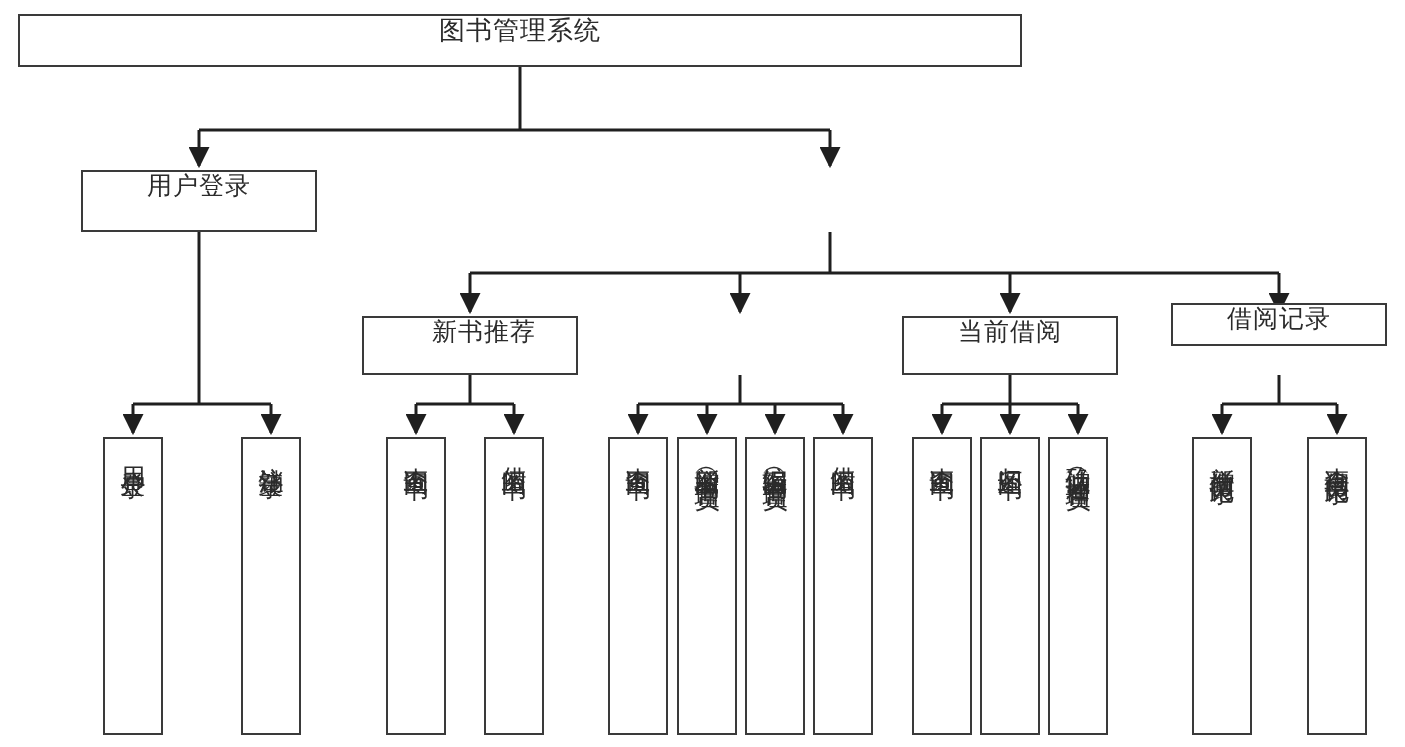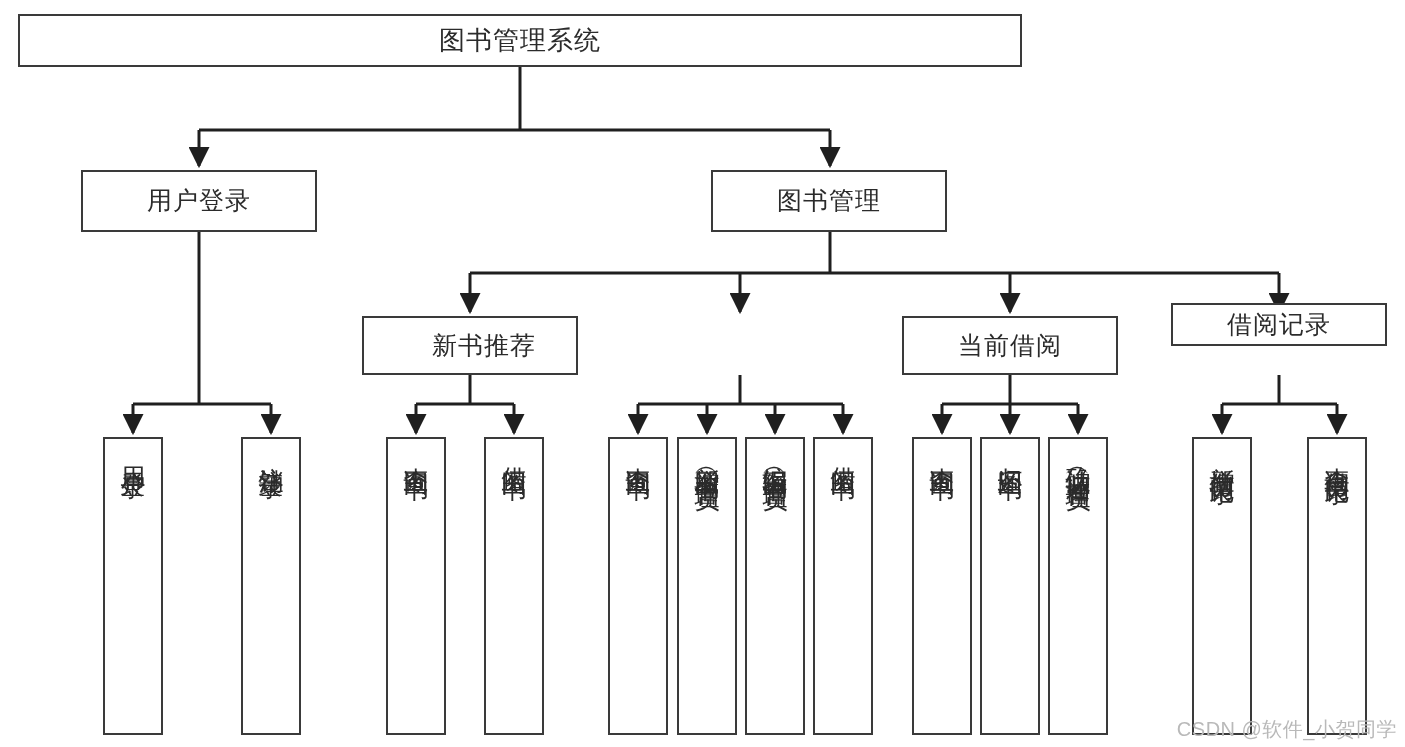--- a/index.html
+++ b/index.html
@@ -25,21 +25,21 @@
     width: 1405px;
     height: 747px;
     pointer-events: none;
   }
   .node {
     position: absolute;
     box-sizing: border-box;
     background: #ffffff;
     border: 2px solid #3a3a3a;
     display: flex;
-    align-items: center;
+    align-items: flex-start;
     justify-content: center;
     color: #2b2b2b;
     z-index: 2;
   }
   .node-h {
     
     font-size: 25px;
     letter-spacing: 1px;
     line-height: 1.1;
     white-space: nowrap;
@@ -132,23 +132,20 @@
   </svg>
 
   <div class="node node-h node-root" style="left:18px; top:14px; width:1004px; height:53px;">
     <span>图书管理系统</span>
   </div>
 
   <div class="node node-h" style="left:81px; top:170px; width:236px; height:62px;">
     <span>用户登录</span>
   </div>
 
-  <div class="node node-h" style="left:711px; top:170px; width:236px; height:62px;">
-    <span>图书管理</span>
-  </div>
 
   <div class="node node-h" style="left:362px; top:316px; width:216px; height:59px;padding-left:28px;">
     <span>新书推荐</span>
   </div>
 
 
   <div class="node node-h" style="left:902px; top:316px; width:216px; height:59px;font-family:Liberation Serif, serif;">
     <span>当前借阅</span>
   </div>
 
@@ -201,15 +198,14 @@
   </div>
 
   <div class="node node-v" style="left:1192px; top:437px; width:60px; height:298px;">
     <span class="vtext">新增借阅记录</span>
   </div>
 
   <div class="node node-v" style="left:1307px; top:437px; width:60px; height:298px;">
     <span class="vtext">查询借阅记录</span>
   </div>
 
-  <div id="watermark">CSDN @软件_小贺同学</div>
 
 </div>
 
 </body></html>

